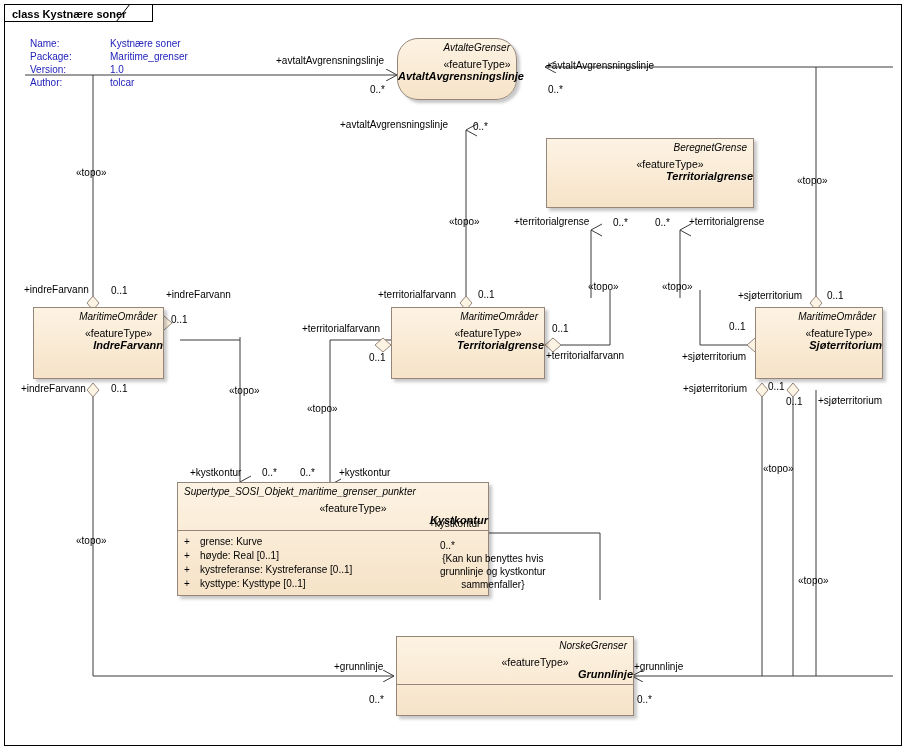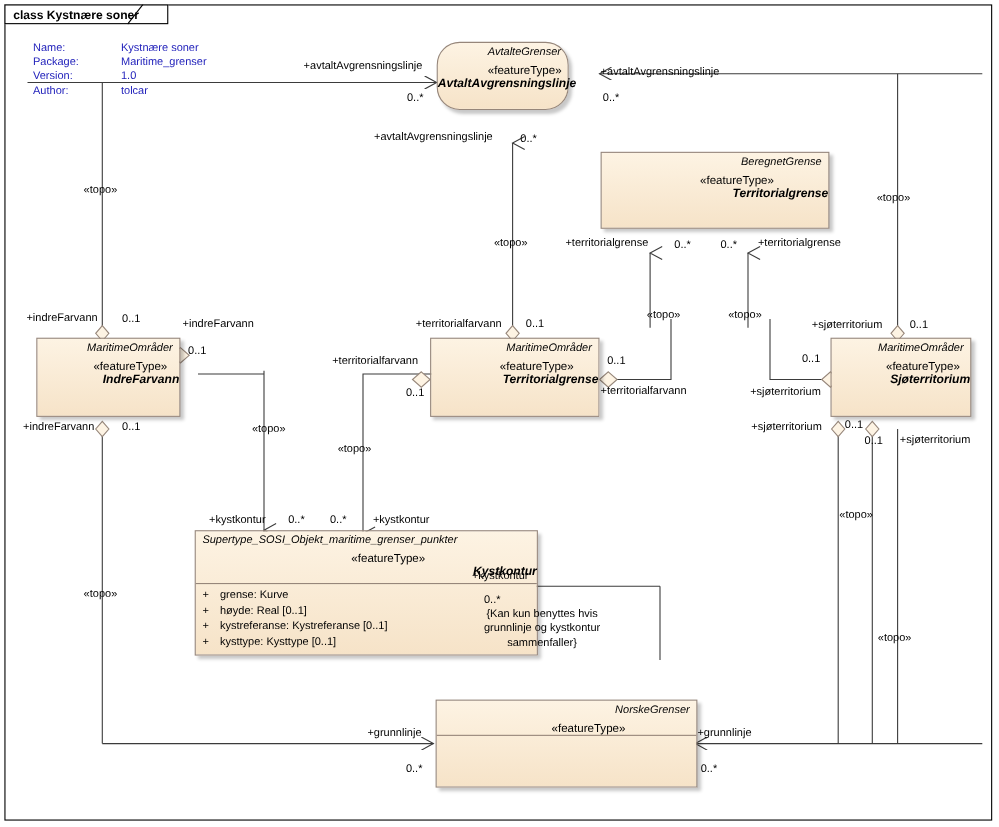--- a/index.html
+++ b/index.html
@@ -274,20 +274,21 @@
       </div>
       <div class="attr">
         <span class="vis">+</span><span>kysttype: Kysttype [0..1]</span>
       </div>
     </div>
   </div>
 
   <div class="cls" style="left:396px; top:636px; width:238px; height:80px;">
     <div class="cls-ns">NorskeGrenser</div>
     <div class="cls-stereo">«featureType»</div>
+    <div class="cls-name">Grunnlinje</div>
     <div class="cls-sep"></div>
   </div>
 
   <div class="lbl" style="left:276px; top:55px;">+avtaltAvgrensningslinje</div>
   <div class="lbl" style="left:370px; top:84px;">0..*</div>
 
   <div class="lbl" style="left:546px; top:60px;">+avtaltAvgrensningslinje</div>
   <div class="lbl" style="left:548px; top:84px;">0..*</div>
 
   <div class="lbl" style="left:340px; top:119px;">+avtaltAvgrensningslinje</div>

